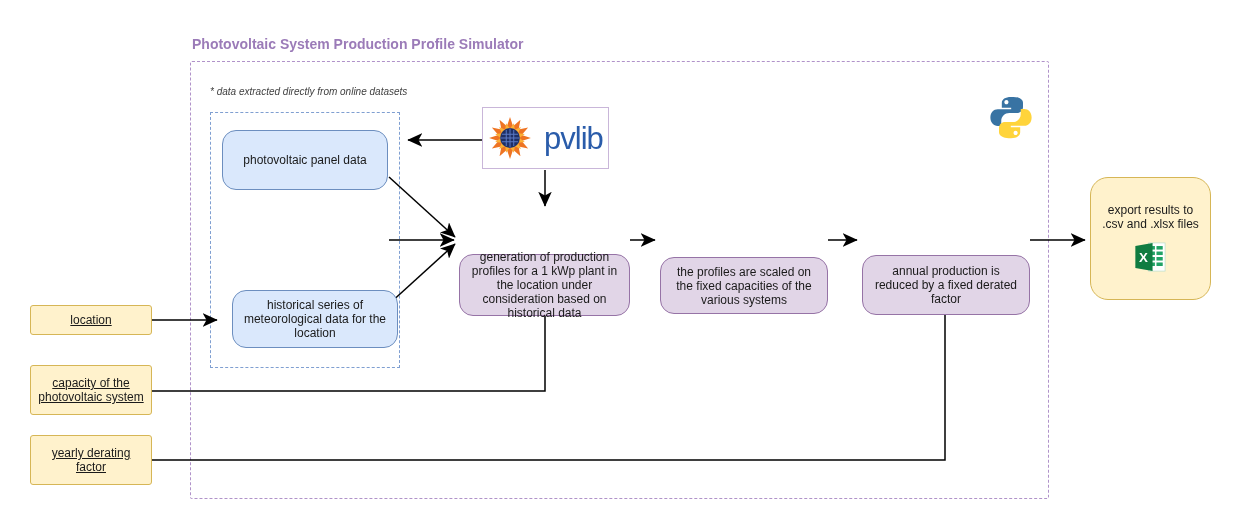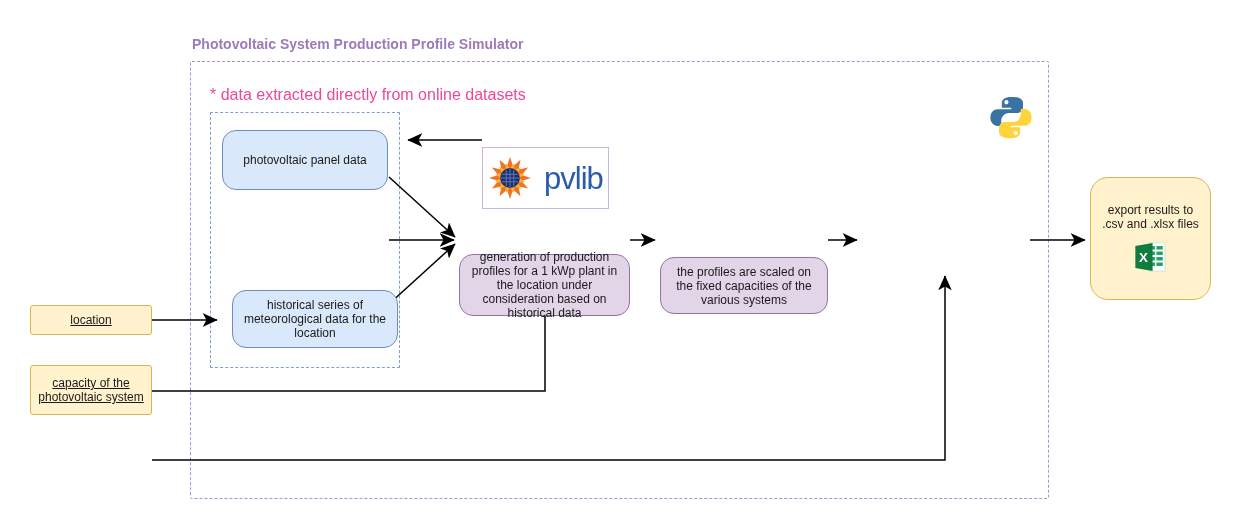--- a/index.html
+++ b/index.html
@@ -7,32 +7,32 @@
     --dataset-fill:#dae8fc; --dataset-border:#6c8ebf;
     --process-fill:#e1d5e7; --process-border:#9673a6;
     --input-fill:#fff2cc; --input-border:#d6b656;
     --arrow:#000000; --pvlib-blue:#2a5caa;
   }
   html,body{margin:0;padding:0;background:#ffffff;}
   body{font-family:"Liberation Sans",sans-serif;color:#1a1a1a;}
   .canvas{position:relative;width:1241px;height:531px;background:#fff;overflow:hidden;}
   .abs{position:absolute;box-sizing:border-box;}
   .diagram-title{font-size:14px;font-weight:bold;color:var(--title);white-space:nowrap;}
-  .note{font-size:16px;color:#ec4899;white-space:nowrap;}
+  .note{font-size:10px;font-style:italic;color:#404040;white-space:nowrap;}
   .outer-container{border:1.6px dashed var(--container-border);border-radius:2px;}
   .dataset-container{border:1.4px dashed #7f9fd1;}
   .node{display:flex;align-items:center;justify-content:center;text-align:center;
         font-size:12px;line-height:14px;padding:3px 6px;border-radius:14px;}
   .node.dataset{background:var(--dataset-fill);border:1px solid var(--dataset-border);}
   .node.process{background:var(--process-fill);border:1px solid var(--process-border);margin-top:44px;}
   .node.input{background:var(--input-fill);border:1px solid var(--input-border);border-radius:3px;text-decoration:underline;}
   .node.output{background:var(--input-fill);border:1px solid var(--input-border);border-radius:18px;
                flex-direction:column;gap:8px;padding:12px 8px;}
   .pvlib-box{background:#fff;border:1px solid #c9b6d9;display:flex;align-items:center;
-             justify-content:center;gap:12px;margin-top:40px;}
+             justify-content:center;gap:12px;}
   .pvlib-text{color:var(--pvlib-blue);font-size:31px;line-height:31px;font-weight:normal;
               letter-spacing:-1px;}
   svg.overlay{position:absolute;left:0;top:0;pointer-events:none;}
 </style>
 </head>
 <body>
 
 <div class="canvas">
 
   <div class="abs diagram-title" style="left:192px;top:36px;">Photovoltaic System Production Profile Simulator</div>
@@ -90,26 +90,32 @@
     <path fill="#3873a3" d="M24 2c-6.2 0-9.8 2.4-9.8 6.2v5.3h10v1.7H9.9C5.4 15.2 2 18.6 2 24.1c0 5.4 3.4 8.9 7.9 8.9h3.7v-5.6c0-4.7 3.9-8.3 8.6-8.3h8.2c3.6 0 6.4-2.8 6.4-6.4V8.2C36.8 4.4 31.7 2 26.6 2H24zm-4.9 3.4c1.2 0 2.2 1 2.2 2.2s-1 2.2-2.2 2.2-2.2-1-2.2-2.2 1-2.2 2.2-2.2z"></path>
     <path fill="#ffd43b" transform="rotate(180 24 24)" d="M24 2c-6.2 0-9.8 2.4-9.8 6.2v5.3h10v1.7H9.9C5.4 15.2 2 18.6 2 24.1c0 5.4 3.4 8.9 7.9 8.9h3.7v-5.6c0-4.7 3.9-8.3 8.6-8.3h8.2c3.6 0 6.4-2.8 6.4-6.4V8.2C36.8 4.4 31.7 2 26.6 2H24zm-4.9 3.4c1.2 0 2.2 1 2.2 2.2s-1 2.2-2.2 2.2-2.2-1-2.2-2.2 1-2.2 2.2-2.2z"></path>
   </svg>
 
   <div class="abs node process" style="left:459px;top:210px;width:171px;height:62px;">
     <span>generation of production profiles for a 1 kWp plant in the location under consideration based on historical data</span>
   </div>
   <div class="abs node process" style="left:660px;top:213px;width:168px;height:57px;">
     <span>the profiles are scaled on the fixed capacities of the various systems</span>
   </div>
+  <div class="abs node process" style="left:862px;top:211px;width:168px;height:60px;">
+    <span>annual production is reduced by a fixed derated factor</span>
+  </div>
 
   <div class="abs node input" style="left:30px;top:305px;width:122px;height:30px;">
     <span>location</span>
   </div>
   <div class="abs node input" style="left:30px;top:365px;width:122px;height:50px;">
     <span>capacity of the photovoltaic system</span>
+  </div>
+  <div class="abs node input" style="left:30px;top:435px;width:122px;height:50px;">
+    <span>yearly derating factor</span>
   </div>
 
   <div class="abs node output" style="left:1090px;top:177px;width:121px;height:123px;">
     <span>export results to .csv and .xlsx files</span>
     <svg width="38" height="36" viewBox="0 0 48 46">
       <rect x="21" y="5" width="21" height="36" fill="#ffffff" stroke="#bfe0cc" stroke-width="1"></rect>
       <g fill="#21a366">
         <rect x="24" y="9" width="5" height="4.5"></rect>
           <rect x="31" y="9" width="8" height="4.5"></rect>
         <rect x="24" y="16" width="5" height="4.5"></rect>

